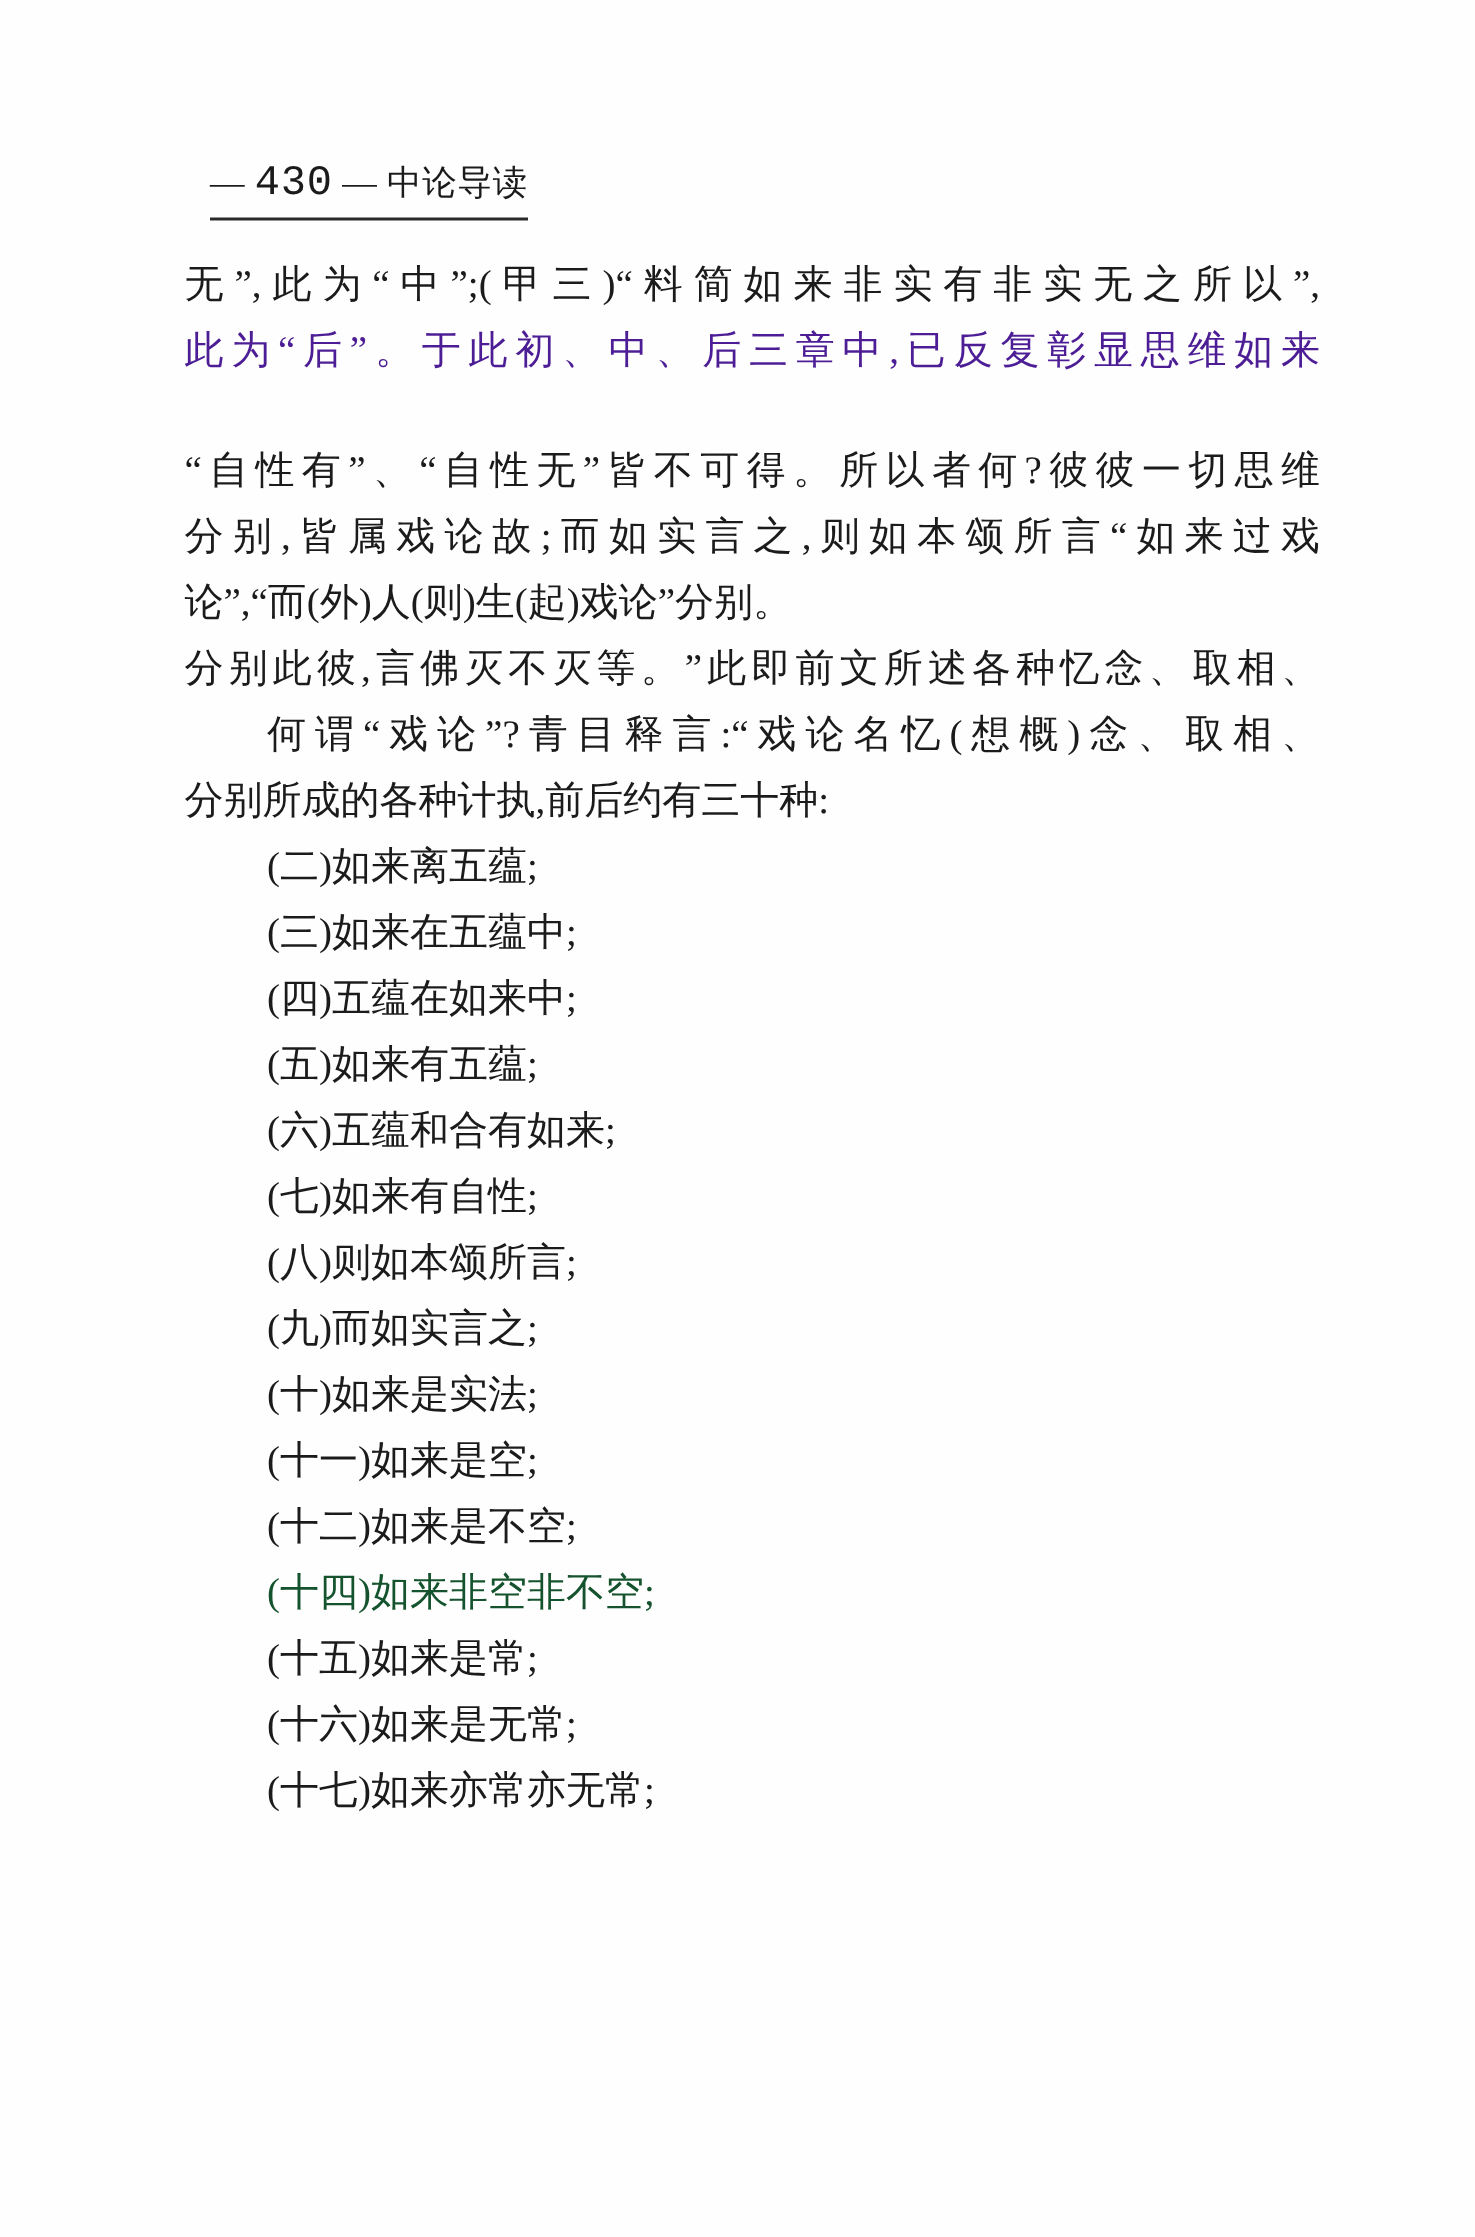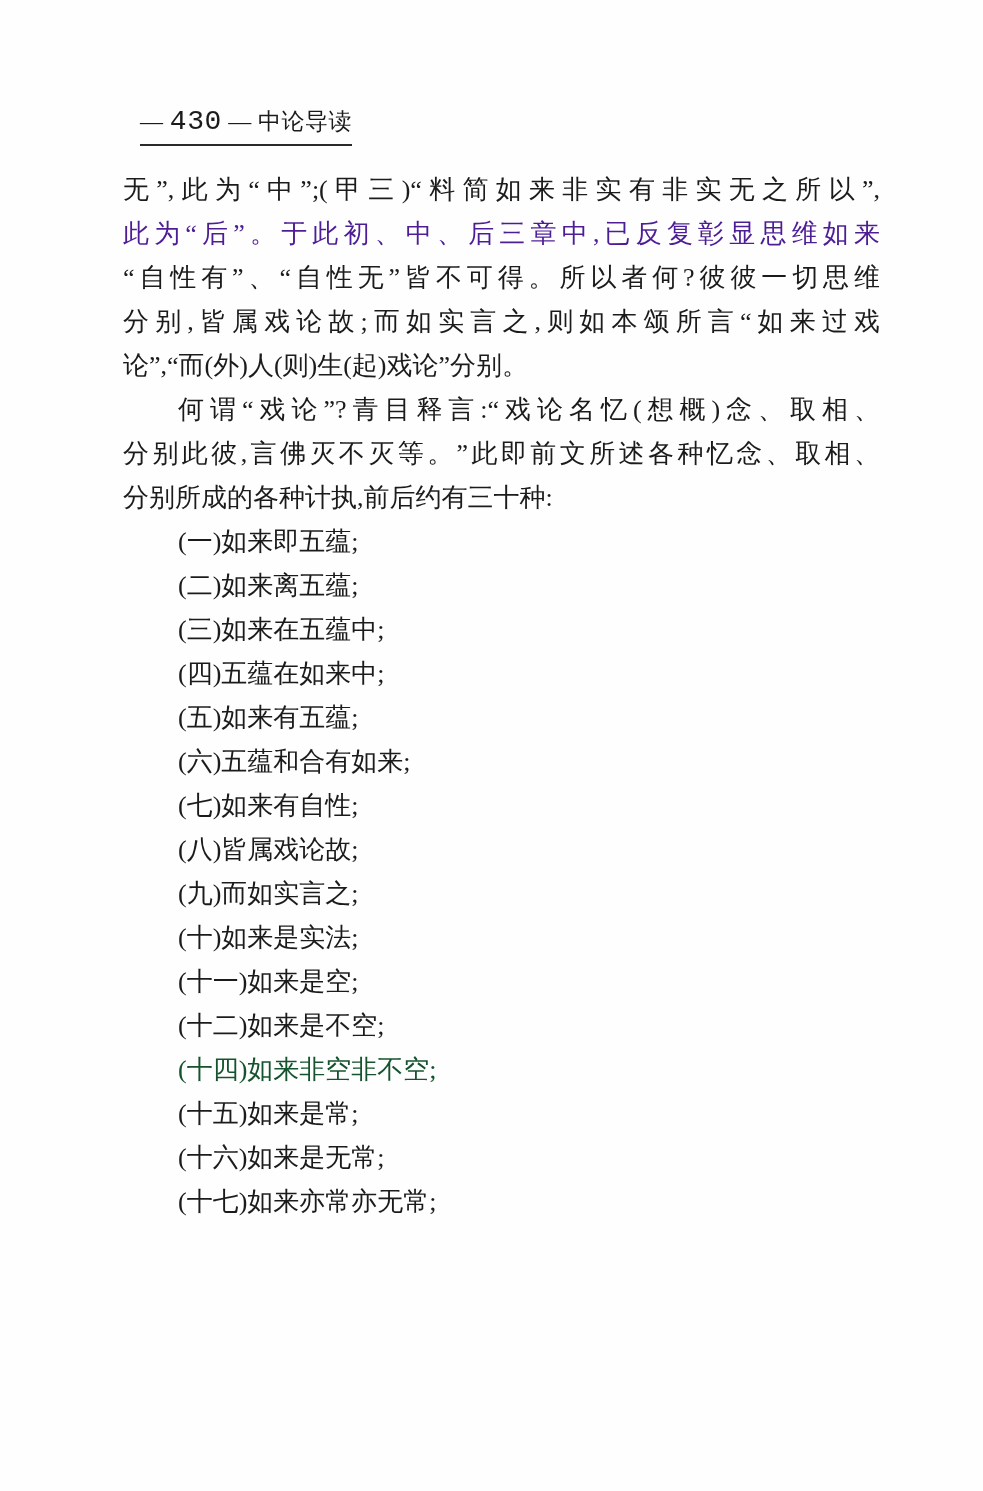--- a/index.html
+++ b/index.html
@@ -68,34 +68,33 @@
   <div class="header">
     <span>—</span>
     <span class="num">430</span>
     <span>—</span>
     <span>中论导读</span>
   </div>
 
   <div class="body-text" id="page-body">
       <div class="line just" style="color: rgb(27, 27, 27);">无”,此为“中”;(甲三)“料简如来非实有非实无之所以”,</div>
       <div class="line just" style="color: #4c1d95;">此为“后”。于此初、中、后三章中,已反复彰显思维如来</div>
-      <div class="line just" style="color: rgb(27, 27, 27);">“自性有”、“自性无”皆不可得。所以者何?彼彼一切思维</div>
+      <div class="line just" style="color: rgb(27, 27, 27); margin-top: 36px;">“自性有”、“自性无”皆不可得。所以者何?彼彼一切思维</div>
       <div class="line just" style="color: rgb(27, 27, 27);">分别,皆属戏论故;而如实言之,则如本颂所言“如来过戏</div>
       <div class="line" style="color: rgb(27, 27, 27);">论”,“而(外)人(则)生(起)戏论”分别。</div>
+      <div class="line just" style="color: rgb(27, 27, 27);">分别此彼,言佛灭不灭等。”此即前文所述各种忆念、取相、</div>
       <div class="line just ind" style="color: rgb(27, 27, 27);">何谓“戏论”?青目释言:“戏论名忆(想概)念、取相、</div>
-      <div class="line just" style="color: rgb(27, 27, 27);">分别此彼,言佛灭不灭等。”此即前文所述各种忆念、取相、</div>
       <div class="line" style="color: rgb(27, 27, 27);">分别所成的各种计执,前后约有三十种:</div>
-      <div class="line ind" style="color: rgb(27, 27, 27);">(一)如来即五蕴;</div>
       <div class="line ind" style="color: rgb(27, 27, 27);">(二)如来离五蕴;</div>
       <div class="line ind" style="color: rgb(27, 27, 27);">(三)如来在五蕴中;</div>
       <div class="line ind" style="color: rgb(27, 27, 27);">(四)五蕴在如来中;</div>
       <div class="line ind" style="color: rgb(27, 27, 27);">(五)如来有五蕴;</div>
       <div class="line ind" style="color: rgb(27, 27, 27);">(六)五蕴和合有如来;</div>
       <div class="line ind" style="color: rgb(27, 27, 27);">(七)如来有自性;</div>
-      <div class="line ind" style="color: rgb(27, 27, 27);">(八)皆属戏论故;</div>
+      <div class="line ind" style="color: rgb(27, 27, 27);">(八)则如本颂所言;</div>
       <div class="line ind" style="color: rgb(27, 27, 27);">(九)而如实言之;</div>
       <div class="line ind" style="color: rgb(27, 27, 27);">(十)如来是实法;</div>
       <div class="line ind" style="color: rgb(27, 27, 27);">(十一)如来是空;</div>
       <div class="line ind" style="color: rgb(27, 27, 27);">(十二)如来是不空;</div>
       <div class="line ind" style="color: #14532d;">(十四)如来非空非不空;</div>
       <div class="line ind" style="color: rgb(27, 27, 27);">(十五)如来是常;</div>
       <div class="line ind" style="color: rgb(27, 27, 27);">(十六)如来是无常;</div>
       <div class="line ind" style="color: rgb(27, 27, 27);">(十七)如来亦常亦无常;</div>
     </div>
 

